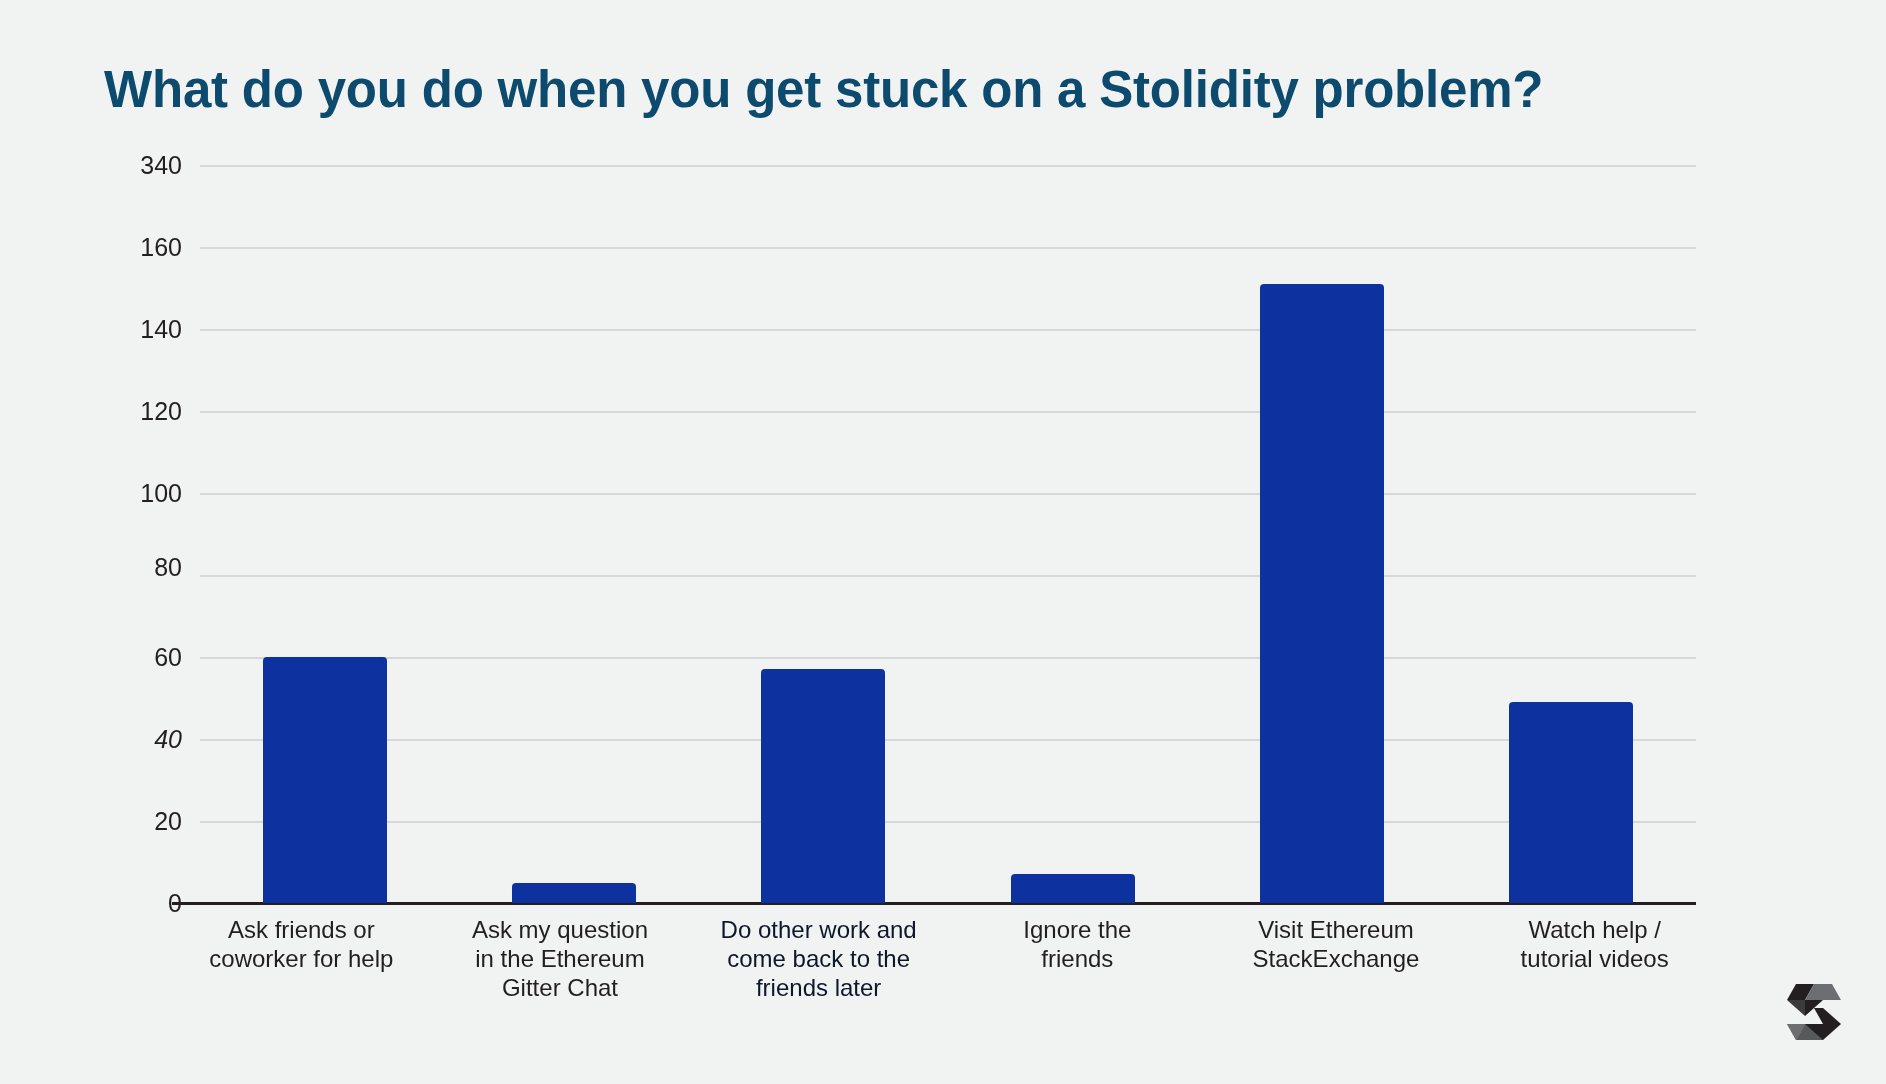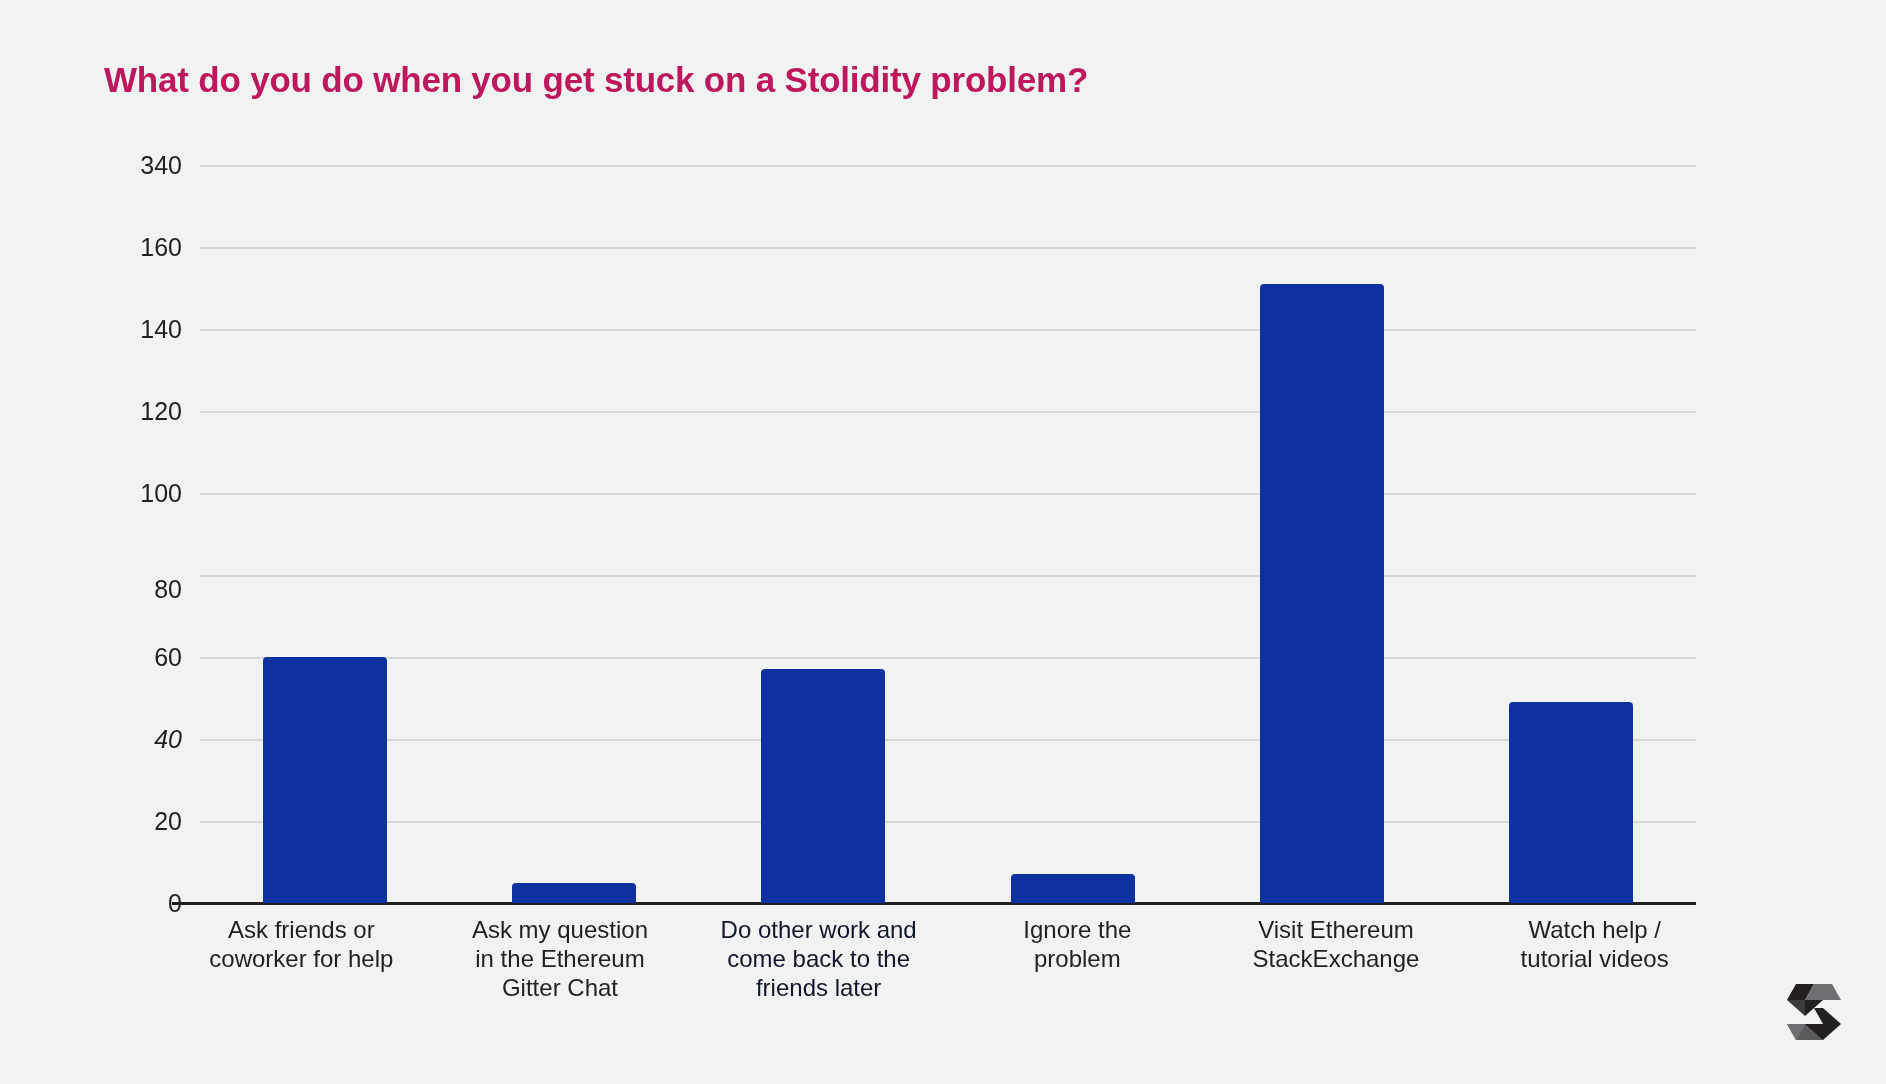--- a/index.html
+++ b/index.html
@@ -13,23 +13,23 @@
     font-family: "Liberation Sans", sans-serif;
     overflow: hidden;
     position: relative;
   }
 
   
   #chart-title {
     position: absolute;
     left: 104px;
     top: 60px;
-    font-size: 35px;
+    font-size: 51px;
     font-weight: bold;
-    color: #be185d;
+    color: #0c4a6e;
     letter-spacing: -0.2px;
     white-space: nowrap;
   }
 
   
   #plot-area {
     position: absolute;
     left: 200px;
     top: 165px;
     width: 1496px;   
@@ -107,21 +107,21 @@
 </head>
 <body>
 
 <div id="chart-title">What do you do when you get stuck on a Stolidity problem?</div>
 
 <div id="y-axis">
     <div class="ytick-label" style="top: 738px; color: rgb(35, 31, 32);">0</div>
     <div class="ytick-label" style="top: 656px; color: rgb(35, 31, 32);">20</div>
     <div class="ytick-label" style="top: 574px; color: rgb(35, 31, 32); font-style: italic;">40</div>
     <div class="ytick-label" style="top: 492px; color: rgb(35, 31, 32);">60</div>
-    <div class="ytick-label" style="top: 424px; color: rgb(35, 31, 32);">80</div>
+    <div class="ytick-label" style="top: 402px; color: rgb(35, 31, 32);">80</div>
     <div class="ytick-label" style="top: 328px; color: rgb(35, 31, 32);">100</div>
     <div class="ytick-label" style="top: 246px; color: rgb(35, 31, 32);">120</div>
     <div class="ytick-label" style="top: 164px; color: rgb(35, 31, 32);">140</div>
     <div class="ytick-label" style="top: 82px; color: rgb(35, 31, 32);">160</div>
     <div class="ytick-label" style="top: 0px; color: rgb(35, 31, 32);">340</div>
   </div>
 
 <div id="plot-area">
   <div id="axis-line"></div>
 <div class="gridline" style="top: 656px; background: rgb(214, 215, 216);"></div>
@@ -151,21 +151,21 @@
       <div>in the Ethereum</div>
       <div>Gitter Chat</div>
     </div>
     <div class="xtick-label" style="left: 517.333px; width: 258.667px; color: #0f172a;">
       <div>Do other work and</div>
       <div>come back to the</div>
       <div>friends later</div>
     </div>
     <div class="xtick-label" style="left: 776px; width: 258.667px; color: rgb(35, 31, 32);">
       <div>Ignore the</div>
-      <div>problem</div>
+      <div>friends</div>
     </div>
     <div class="xtick-label" style="left: 1034.67px; width: 258.667px; color: rgb(35, 31, 32);">
       <div>Visit Ethereum</div>
       <div>StackExchange</div>
     </div>
     <div class="xtick-label" style="left: 1293.33px; width: 258.667px; color: rgb(35, 31, 32);">
       <div>Watch help /</div>
       <div>tutorial videos</div>
     </div>
   </div>

